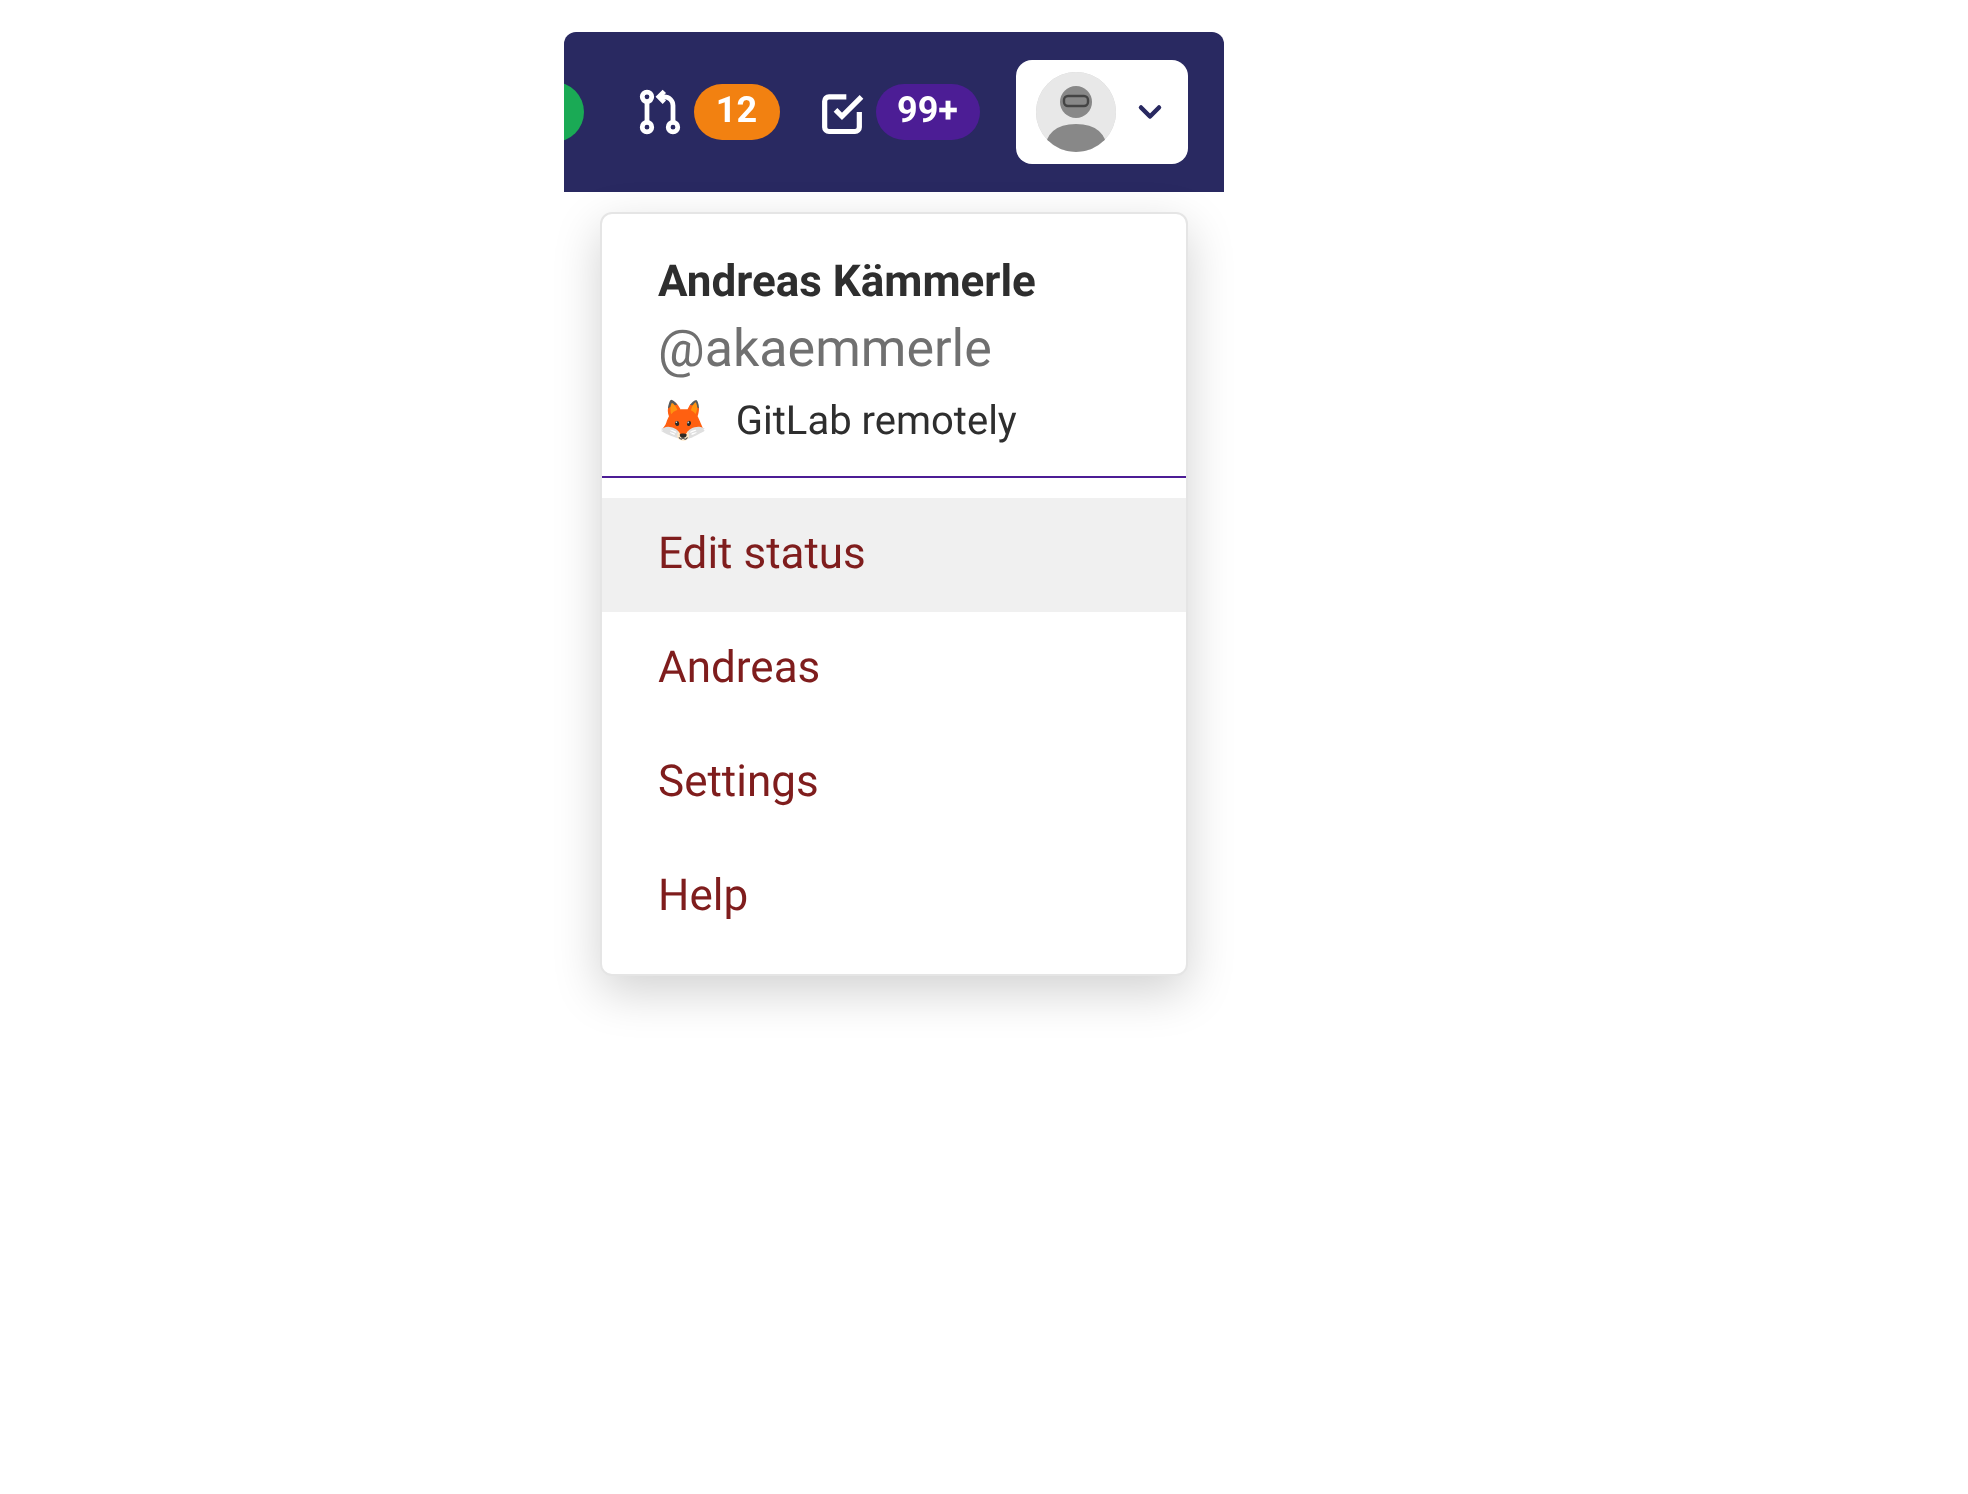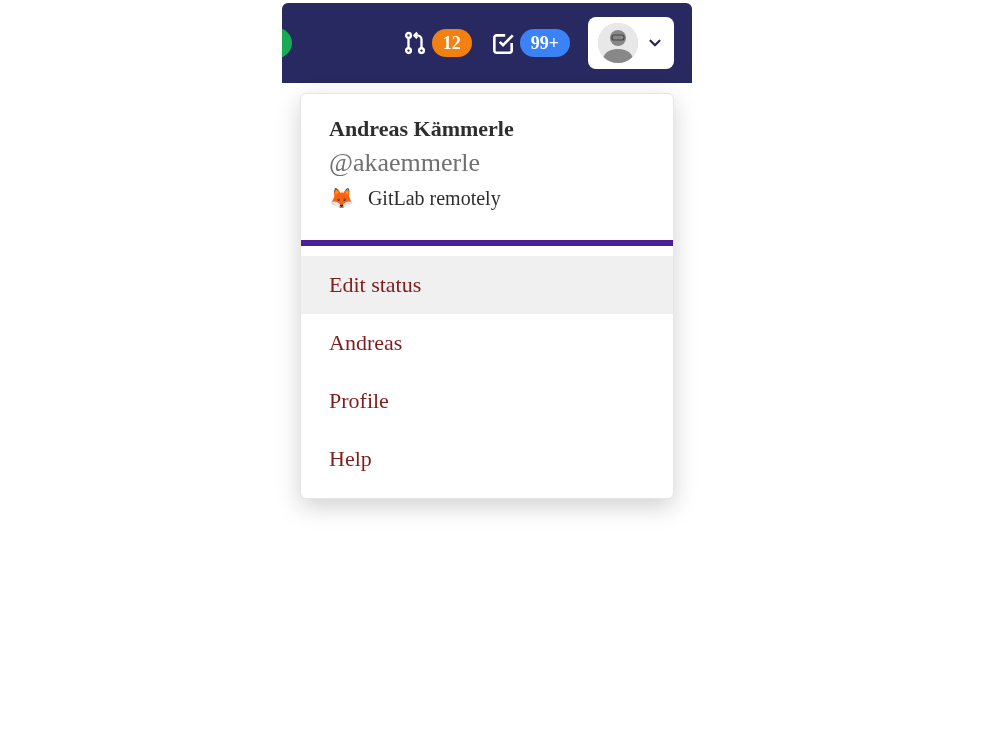--- a/index.html
+++ b/index.html
@@ -10,23 +10,22 @@
     body {
       font-family: -apple-system, BlinkMacSystemFont, "Segoe UI", Roboto, Helvetica, Arial, sans-serif;
       background: #ffffff;
       width: 984px;
       height: 747px;
       position: relative;
     }
     .stage {
       position: absolute;
       left: 282px;
-      top: 3px;
-      width: 410px;
-      font-family: Liberation Serif, serif;
+      top: 16px;
+      width: 330px;
     }
     .navbar {
       background: #292961;
       height: 80px;
       display: flex;
       align-items: center;
       justify-content: flex-end;
       padding: 0 18px 0 0;
       gap: 18px;
       border-radius: 6px 6px 0 0;
@@ -62,21 +61,21 @@
       color: #ffffff;
       display: inline-flex;
       align-items: center;
       line-height: 1;
       height: 28px;
     }
     .badge-orange {
       background: #f28111;
     }
     .badge-blue {
-      background: #3b82f6;
+      background: #4c1d95;
     }
     .avatar-button {
       background: #ffffff;
       border-radius: 8px;
       padding: 6px 10px;
       display: flex;
       align-items: center;
       gap: 8px;
       cursor: pointer;
     }
@@ -94,22 +93,22 @@
       position: absolute;
       top: 90px;
       left: 18px;
       right: 18px;
       background: #ffffff;
       border: 1px solid #e5e5e5;
       border-radius: 6px;
       box-shadow: 0 8px 24px rgba(0,0,0,0.18);
     }
     .dropdown-header {
-      padding: 22px 28px 30px 28px;
-      border-bottom: 6px solid #4c1d95;
+      padding: 22px 28px 16px 28px;
+      border-bottom: 1px solid #4c1d95;
     }
     .user-name {
       font-size: 22px;
       font-weight: 700;
       color: #2e2e2e;
       margin-bottom: 6px;
     }
     .user-handle {
       font-size: 26px;
       color: #707070;
@@ -207,21 +206,21 @@
     </div>
 
     <div class="menu-section">
       <div class="menu-item hovered">
         <span>Edit status</span>
       </div>
       <div class="menu-item">
         <span>Andreas</span>
       </div>
       <div class="menu-item">
-        <span>Profile</span>
+        <span>Settings</span>
       </div>
       <div class="menu-item">
         <span>Help</span>
       </div>
     </div>
 
 
   </div>
 </div>
 

